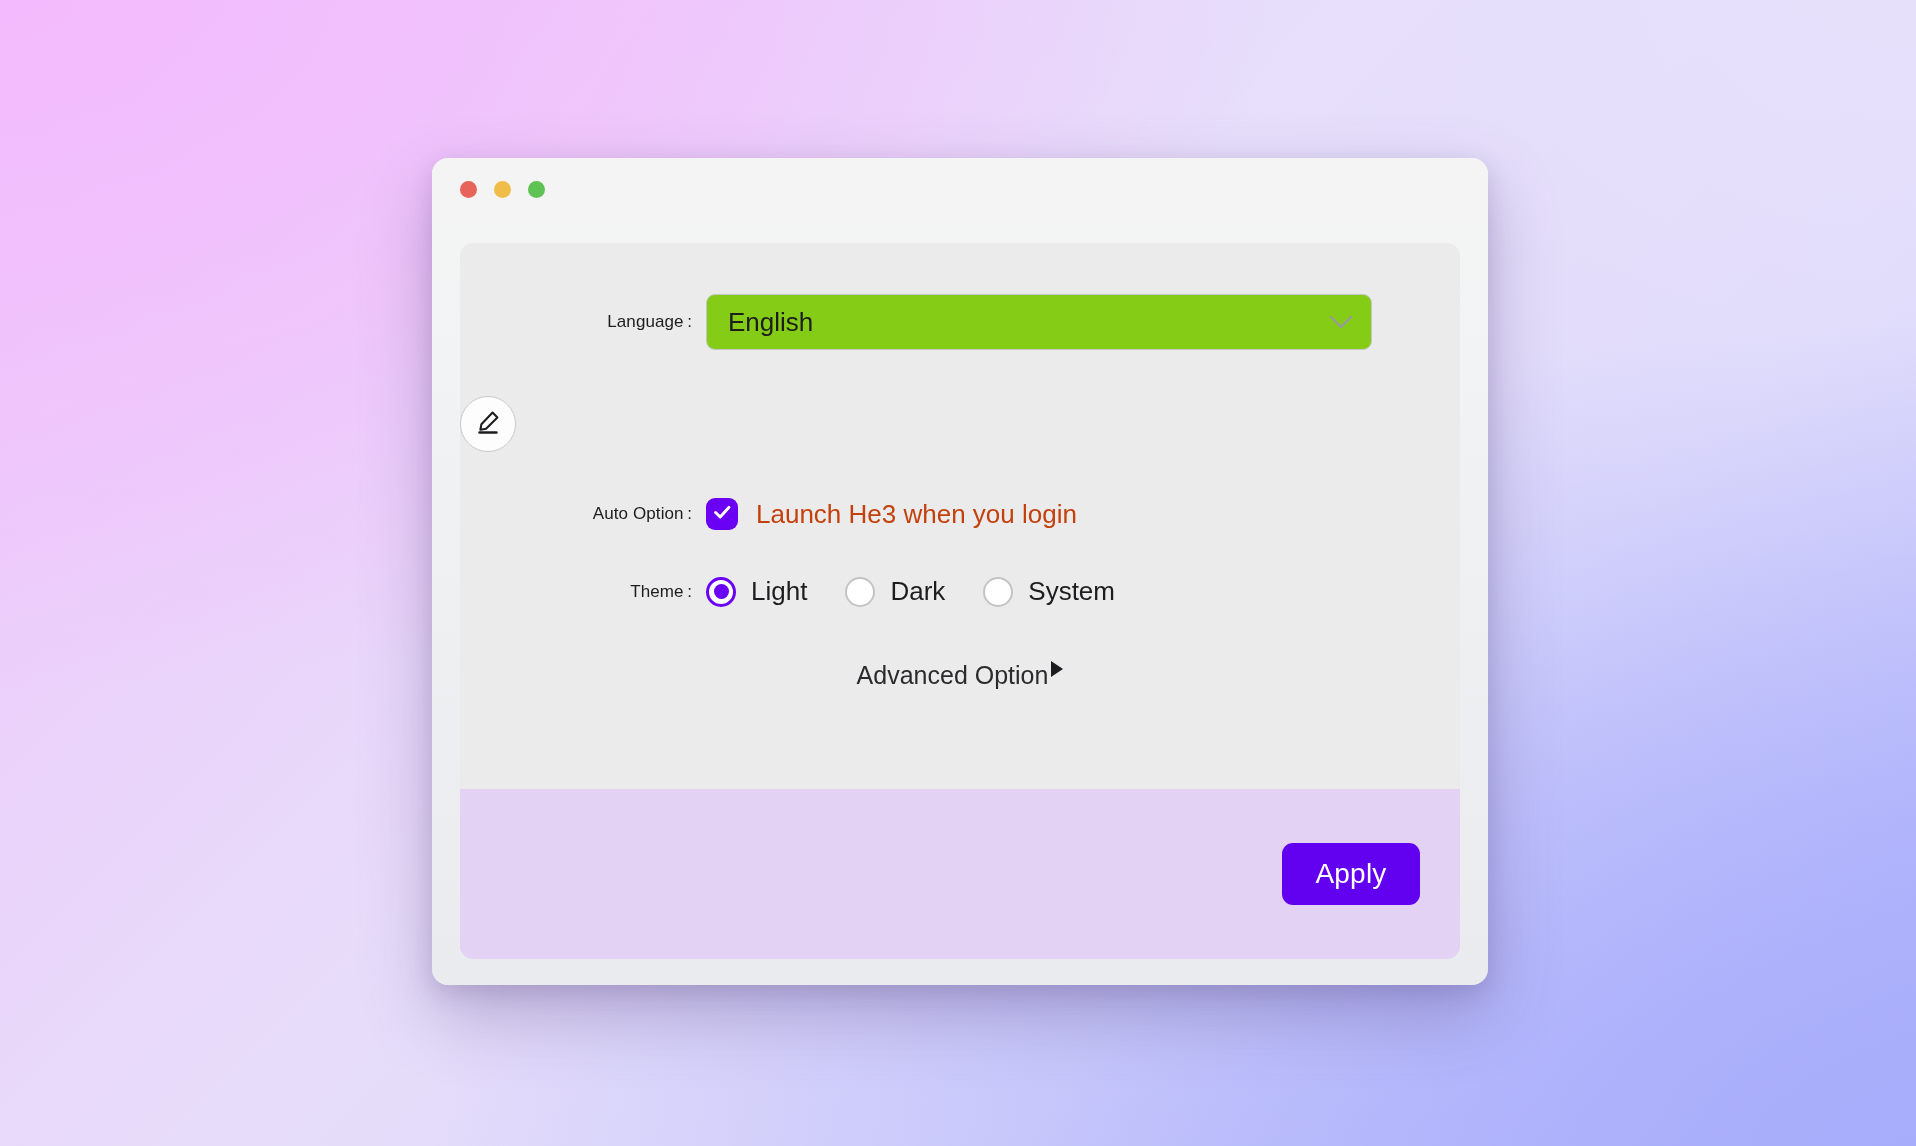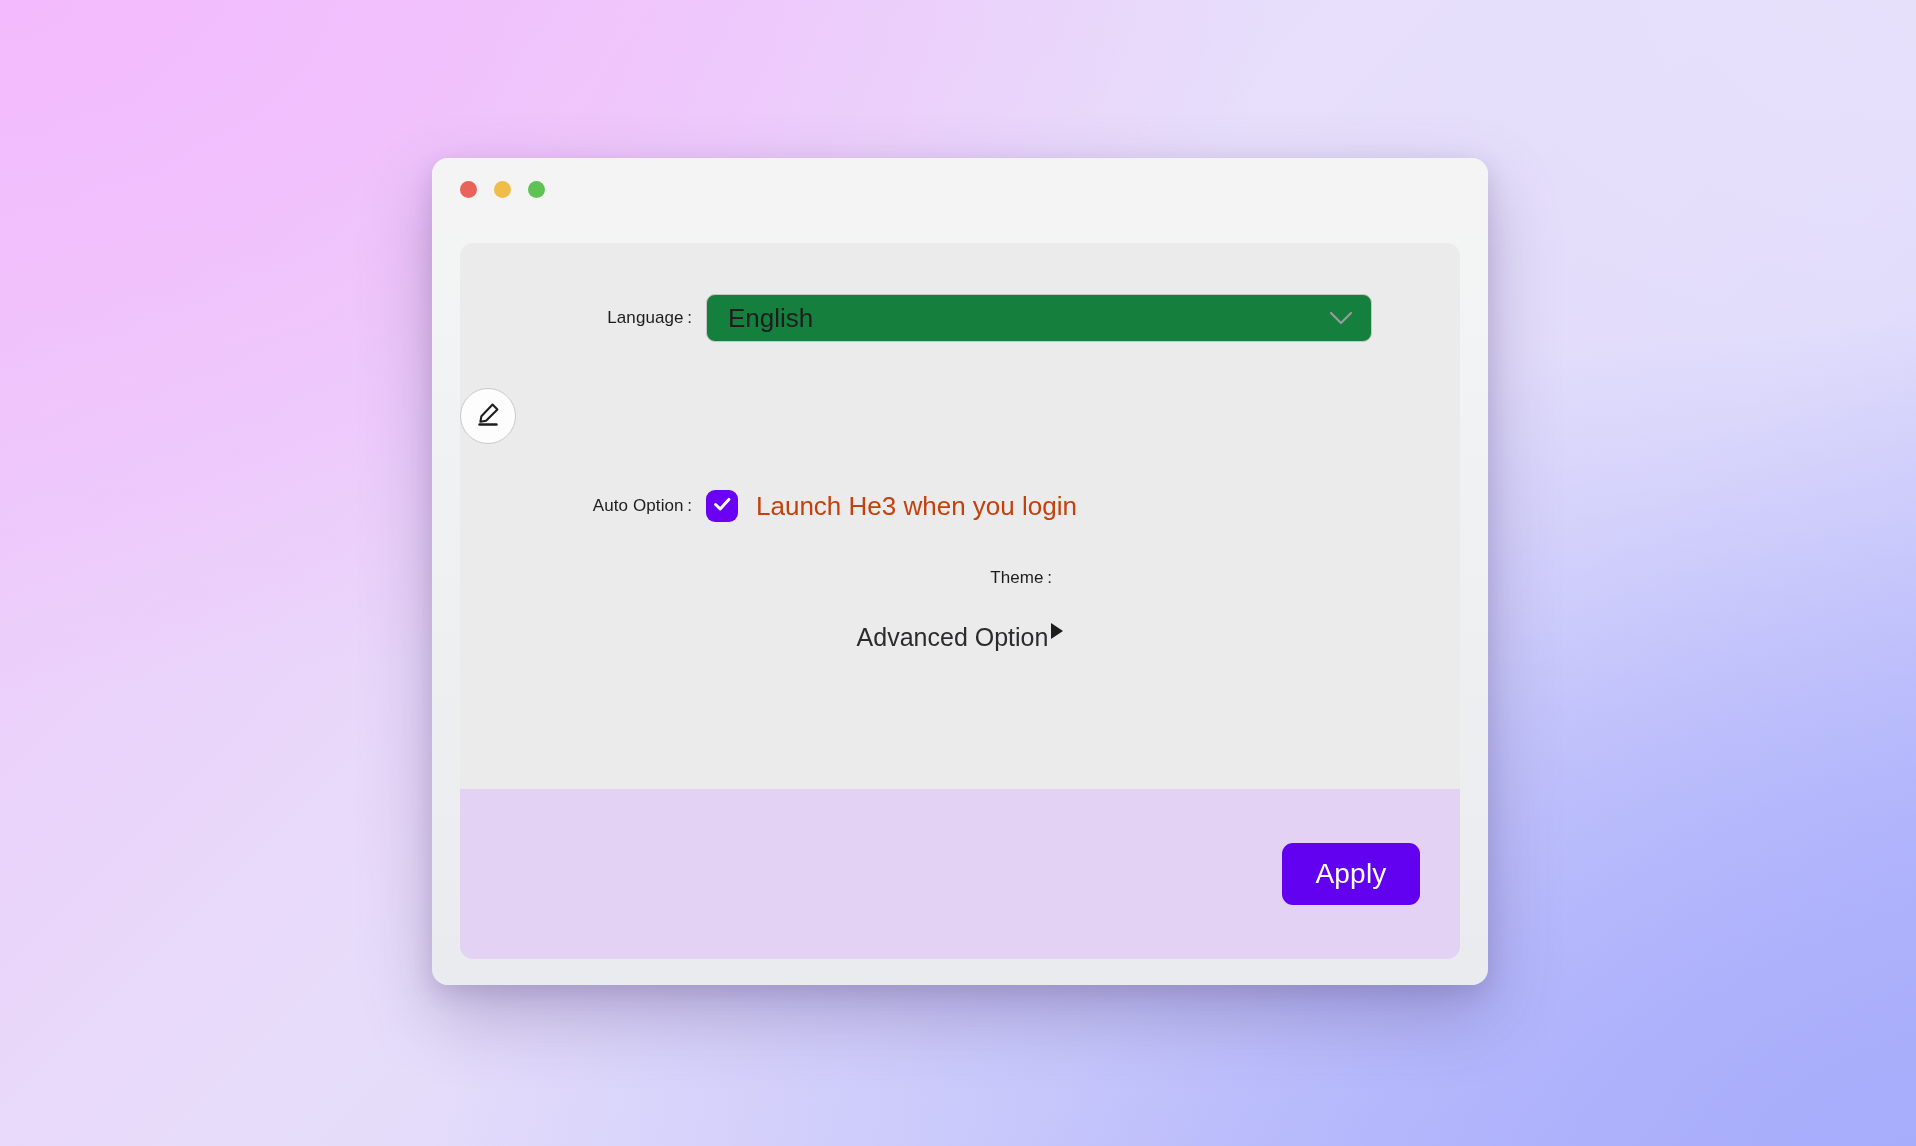--- a/index.html
+++ b/index.html
@@ -86,22 +86,22 @@
     letter-spacing: 0.1px;
     padding-right: 14px;
     white-space: nowrap;
   }
 
   
   .row-language { margin-bottom: 46px; }
 
   .select {
     width: 666px;
-    height: 48px;
-    background: #15803d;
+    height: 56px;
+    background: #84cc16;
     border: 1px solid #C6C6C8;
     border-radius: 9px;
     display: flex;
     align-items: center;
     padding: 0 18px 0 21px;
     justify-content: space-between;
     cursor: pointer;
   }
   .select-value {
     font-size: 26px;
@@ -152,21 +152,21 @@
     flex: none;
   }
   .check-label {
     font-size: 26px;
     color: #c2410c;
     margin-left: 18px;
     cursor: pointer;
   }
 
   
-  .row-theme { margin-bottom: 35px; flex-direction: column; }
+  .row-theme { margin-bottom: 54px; }
   .radios { display: flex; align-items: center; }
   .radio-opt {
     display: flex;
     align-items: center;
     margin-right: 38px;
     cursor: pointer;
   }
   .radio-opt:last-child { margin-right: 0; }
   .radio {
     width: 30px;
@@ -291,20 +291,34 @@
                 <path d="M5 12.5 L10 17.5 L19.5 7" fill="none" stroke="#FFFFFF" stroke-width="3.2" stroke-linecap="round" stroke-linejoin="round"></path>
               </svg>
             </span>
           </span>
           <span class="check-label">Launch He3 when you login</span>
         </div>
       </div>
 
       <div class="row row-theme">
         <div class="label">Theme :</div>
+        <div class="radios">
+          <label class="radio-opt">
+            <span class="radio on"></span>
+            <span class="radio-label">Light</span>
+          </label>
+          <label class="radio-opt">
+            <span class="radio"></span>
+            <span class="radio-label">Dark</span>
+          </label>
+          <label class="radio-opt">
+            <span class="radio"></span>
+            <span class="radio-label">System</span>
+          </label>
+        </div>
       </div>
 
       <div class="advanced">
         <span class="advanced-text">Advanced Option</span>
         <span class="tri"></span>
       </div>
 
     </div>
   </div>
 

